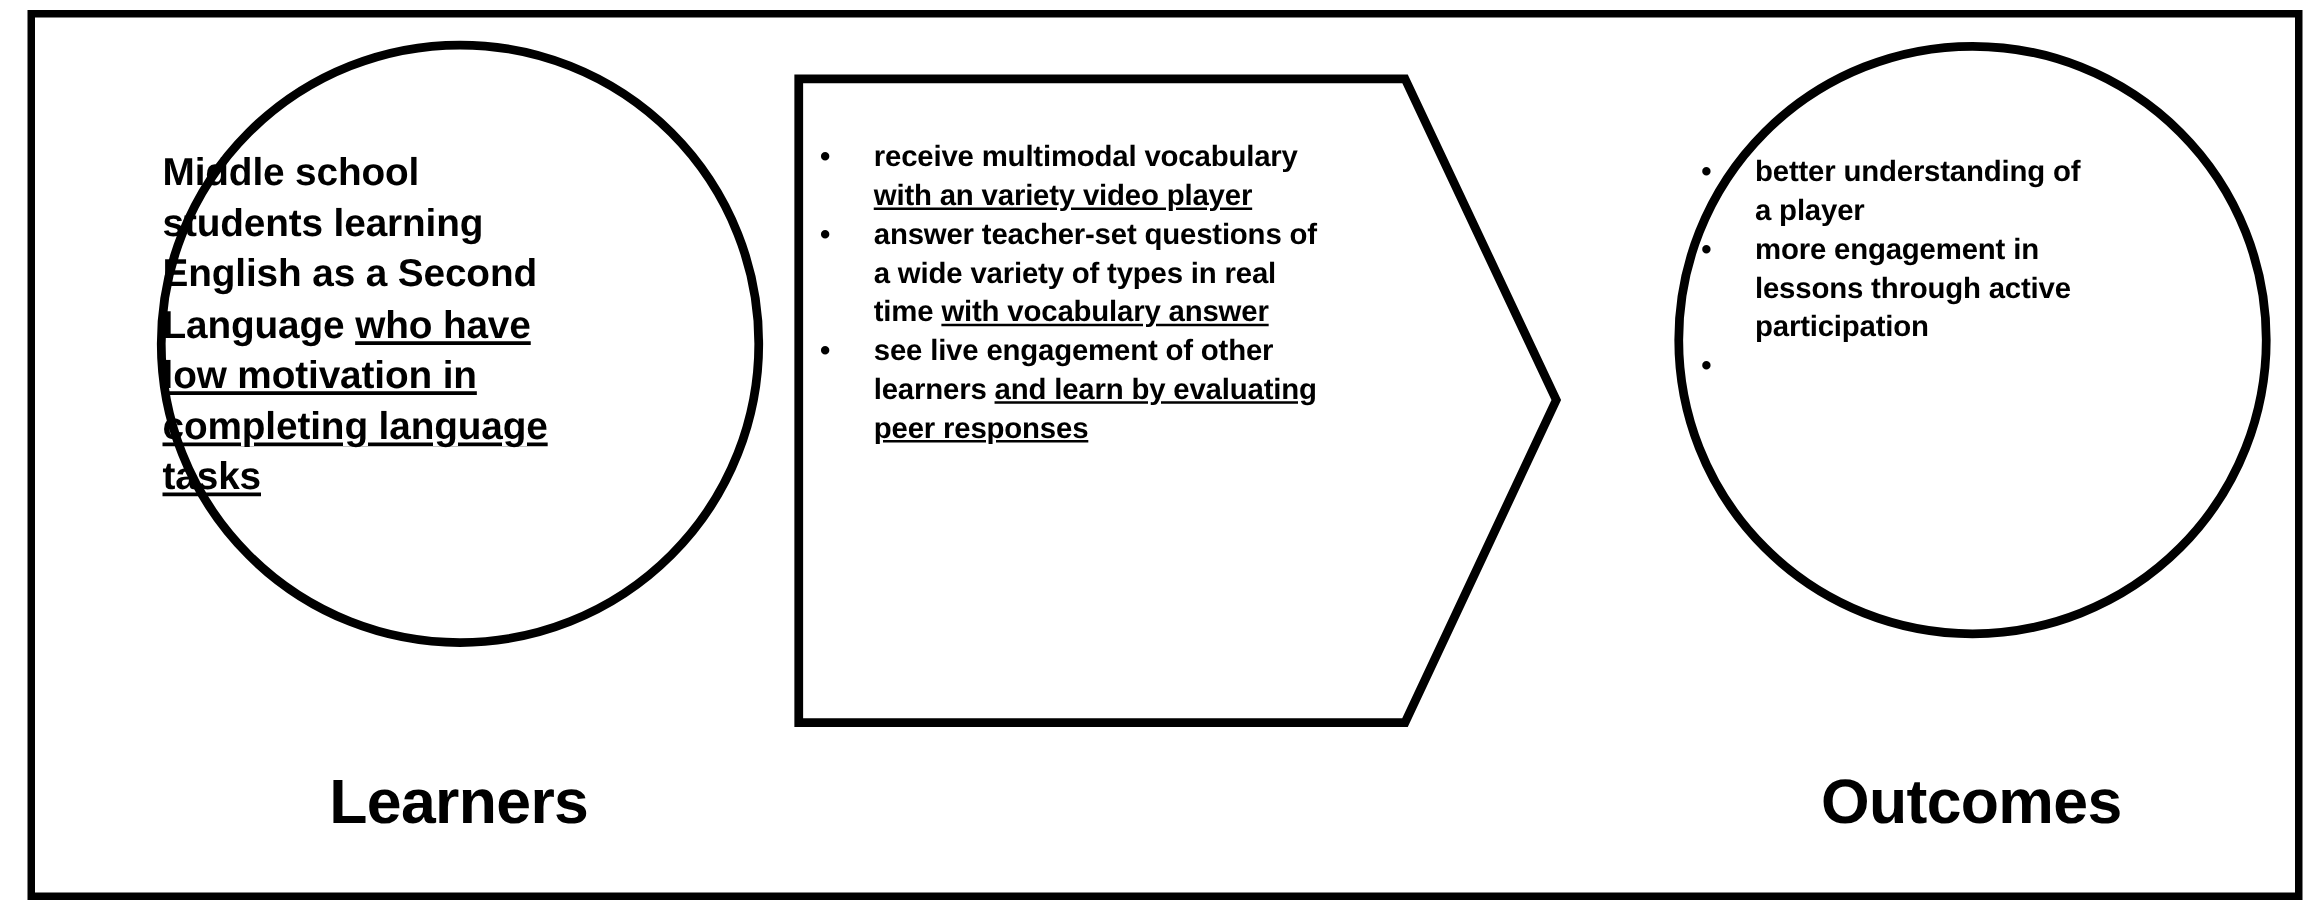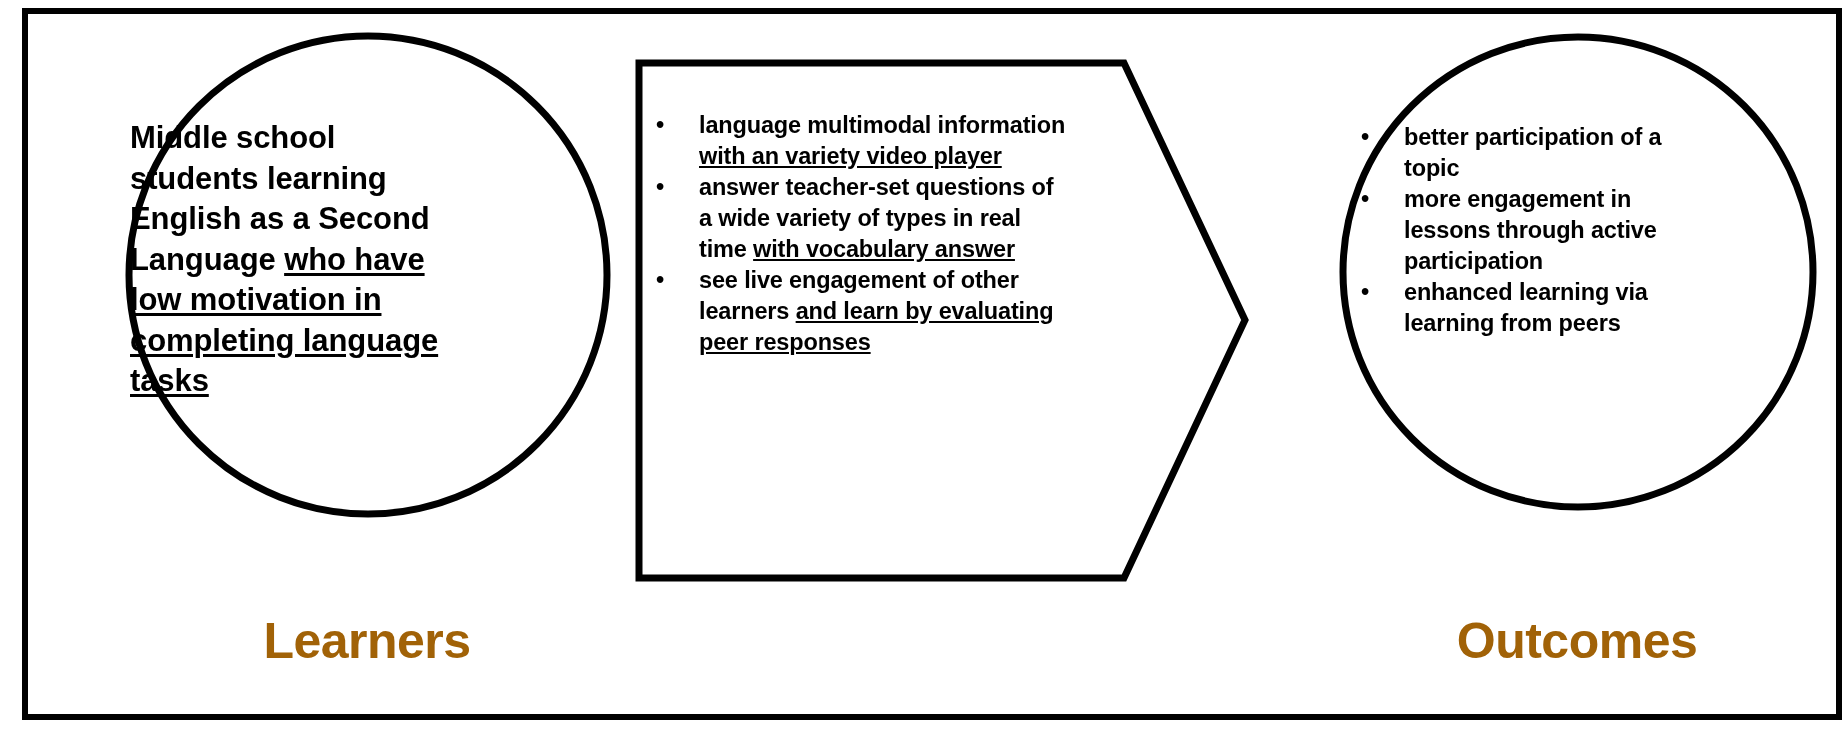--- a/index.html
+++ b/index.html
@@ -107,21 +107,21 @@
     font-size: 23.5px;
     line-height: 31px;
   }
 
   
   .caption {
     position: absolute;
     top: 612px;
     font-size: 50px;
     font-weight: bold;
-    color: #a16207;
+    color: #000000;
     text-align: center;
     letter-spacing: -0.5px;
     white-space: nowrap;
   }
   #caption-learners    { left: 90px;   width: 530px; }
   #caption-experiences { left: 620px;  width: 610px; }
   #caption-outcomes    { left: 1270px; width: 590px; }
 </style>
 </head>
 <body>
@@ -136,34 +136,34 @@
 
     <polygon points="627,63 1112,63 1233,320 1112,578 627,578" fill="#ffffff" stroke="#000000" stroke-width="7" stroke-linejoin="miter"></polygon>
 
     <circle cx="1566" cy="272" r="235" fill="#ffffff" stroke="#000000" stroke-width="7"></circle>
   </svg>
 
   <div id="learners-text"><span>Middle school students learning English as a Second Language </span><span class="u">who have low motivation in completing language tasks</span></div>
 
   <div id="experiences-list">
 
-    <div class="li"><span class="dot">•</span><span>language multimodal information </span><span class="u">with an variety video player</span></div>
+    <div class="li"><span class="dot">•</span><span>receive multimodal vocabulary </span><span class="u">with an variety video player</span></div>
 
     <div class="li"><span class="dot">•</span><span>answer teacher-set questions of a wide variety of types in real time </span><span class="u">with vocabulary answer</span></div>
 
     <div class="li"><span class="dot">•</span><span>see live engagement of other learners </span><span class="u">and learn by evaluating peer responses</span></div>
 
   </div>
 
   <div id="outcomes-list">
 
-    <div class="li"><span class="dot">•</span><span>better participation of a topic</span></div>
+    <div class="li"><span class="dot">•</span><span>better understanding of a player</span></div>
 
     <div class="li"><span class="dot">•</span><span>more engagement in lessons through active participation</span></div>
 
-    <div class="li"><span class="dot">•</span><span>enhanced learning via learning from peers</span></div>
+    <div class="li"><span class="dot">•</span></div>
 
   </div>
 
   <div class="caption" id="caption-learners">Learners</div>
   <div class="caption" id="caption-outcomes">Outcomes</div>
 
 </div>
 
 </body></html>

